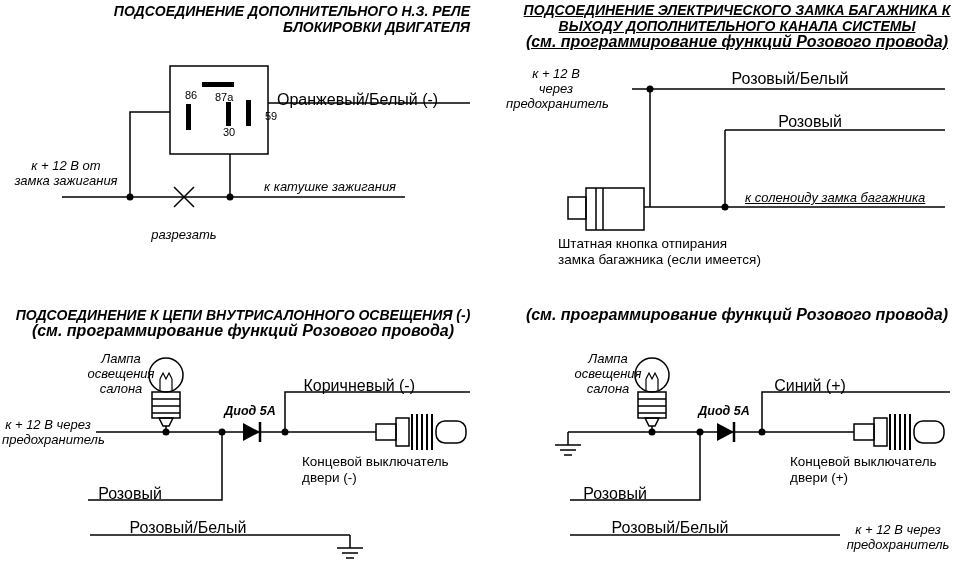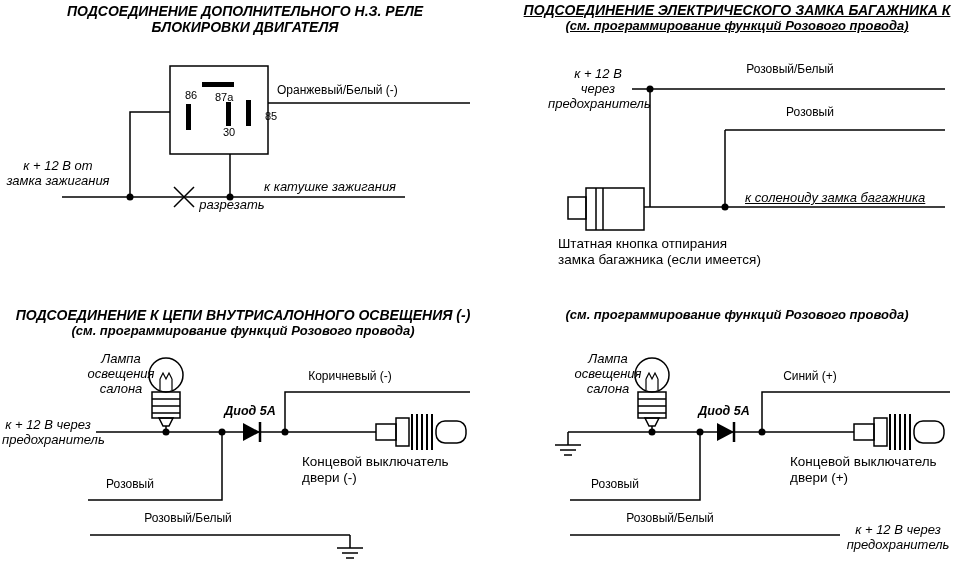--- a/index.html
+++ b/index.html
@@ -6,22 +6,22 @@
   html,body { background:#ffffff; }
   .stage {
     position:relative; width:980px; height:571px; background:#ffffff; color:#000;
     font-family:"Liberation Sans","DejaVu Sans",sans-serif; overflow:hidden;
   }
   .stage svg { position:absolute; left:0; top:0; }
   .t { position:absolute; white-space:nowrap; }
   .c { text-align:center; }
   .c div { white-space:nowrap; }
   .title { font-weight:bold; font-style:italic; font-size:14px; line-height:16px; text-align:center; }
-  .title .sub { font-size:13px; }
-  .wire { font-size:12px; }
+  .title .sub { font-size:16px; }
+  .wire { font-size:16px;margin-top:8px; }
   .it { font-style:italic; font-size:13px; line-height:15px; }
   .cap { font-size:13.5px; line-height:15.5px; }
   .pin { font-size:11px;margin-left:10px; }
   .diode { font-style:italic; font-weight:bold; font-size:12.5px; }
 </style>
 </head>
 <body>
 
 <div class="stage">
 
@@ -107,41 +107,42 @@
         <rect x="914" y="421" width="30" height="22" rx="9"></rect>
       </g>
       <g fill="#000" stroke="none">
         <circle cx="652" cy="432" r="3.5"></circle>
         <circle cx="700" cy="432" r="3.5"></circle>
         <circle cx="762" cy="432" r="3.5"></circle>
       </g>
     </g>
   </svg>
 
-  <div class="t title" style="left:20px; top:3px; width:450px;">
+  <div class="t title" style="left:20px; top:3px; width:450px;text-align:right;">
     <div>ПОДСОЕДИНЕНИЕ ДОПОЛНИТЕЛЬНОГО Н.З. РЕЛЕ</div>
     <div>БЛОКИРОВКИ ДВИГАТЕЛЯ</div>
   </div>
   <div class="t pin" style="left:175px; top:89px;">86</div>
   <div class="t pin" style="left:205px; top:91px;">87a</div>
   <div class="t pin" style="left:213px; top:126px;">30</div>
-  <div class="t pin" style="left:255px; top:110px;">85</div>
+  <div class="t pin" style="left:255px; top:110px;">59</div>
   <div class="t wire" style="left:277px; top:83px;">Оранжевый/Белый (-)</div>
-  <div class="t it c" style="left:0; top:158px; width:116px;">
+  <div class="t it c" style="left:8px; top:158px; width:116px;">
     <div>к + 12 В от</div>
     <div>замка зажигания</div>
   </div>
   <div class="t it" style="left:264px; top:179px;">к катушке зажигания</div>
-  <div class="t it c" style="left:148px; top:197px; width:72px;margin-left:48px;">разрезать</div>
+  <div class="t it c" style="left:148px; top:227px; width:72px;">разрезать</div>
 
   <div class="t title" style="left:500px; top:2px; width:474px;text-decoration:underline;">
     <div>ПОДСОЕДИНЕНИЕ ЭЛЕКТРИЧЕСКОГО ЗАМКА БАГАЖНИКА К</div>
+    <div>ВЫХОДУ ДОПОЛНИТЕЛЬНОГО КАНАЛА СИСТЕМЫ</div>
     <div class="sub">(см. программирование функций Розового провода)</div>
   </div>
-  <div class="t it c" style="left:548px; top:66px; width:100px;">
+  <div class="t it c" style="left:506px; top:66px; width:100px;">
     <div>к + 12 В</div>
     <div>через</div>
     <div>предохранитель</div>
   </div>
   <div class="t wire c" style="left:710px; top:62px; width:160px;">Розовый/Белый</div>
   <div class="t wire c" style="left:730px; top:105px; width:160px;">Розовый</div>
   <div class="t it" style="left:745px; top:190px;text-decoration:underline;">к соленоиду замка багажника</div>
   <div class="t cap" style="left:558px; top:236px;">
     <div>Штатная кнопка отпирания</div>
     <div>замка багажника (если имеется)</div>
@@ -149,21 +150,21 @@
 
   <div class="t title" style="left:10px; top:307px; width:466px;">
     <div>ПОДСОЕДИНЕНИЕ К ЦЕПИ ВНУТРИСАЛОННОГО ОСВЕЩЕНИЯ (-)</div>
     <div class="sub">(см. программирование функций Розового провода)</div>
   </div>
   <div class="t it c" style="left:85px; top:351px; width:72px;">
     <div>Лампа</div>
     <div>освещения</div>
     <div>салона</div>
   </div>
-  <div class="t wire c" style="left:285px; top:369px; width:130px;">Коричневый (-)</div>
+  <div class="t wire c" style="left:285px; top:369px; width:130px;text-align:right;">Коричневый (-)</div>
   <div class="t diode c" style="left:214px; top:404px; width:72px;">Диод 5А</div>
   <div class="t it c" style="left:2px; top:417px; width:92px;">
     <div>к + 12 В через</div>
     <div>предохранитель</div>
   </div>
   <div class="t cap" style="left:302px; top:454px;">
     <div>Концевой выключатель</div>
     <div>двери (-)</div>
   </div>
   <div class="t wire c" style="left:70px; top:477px; width:120px;">Розовый</div>

